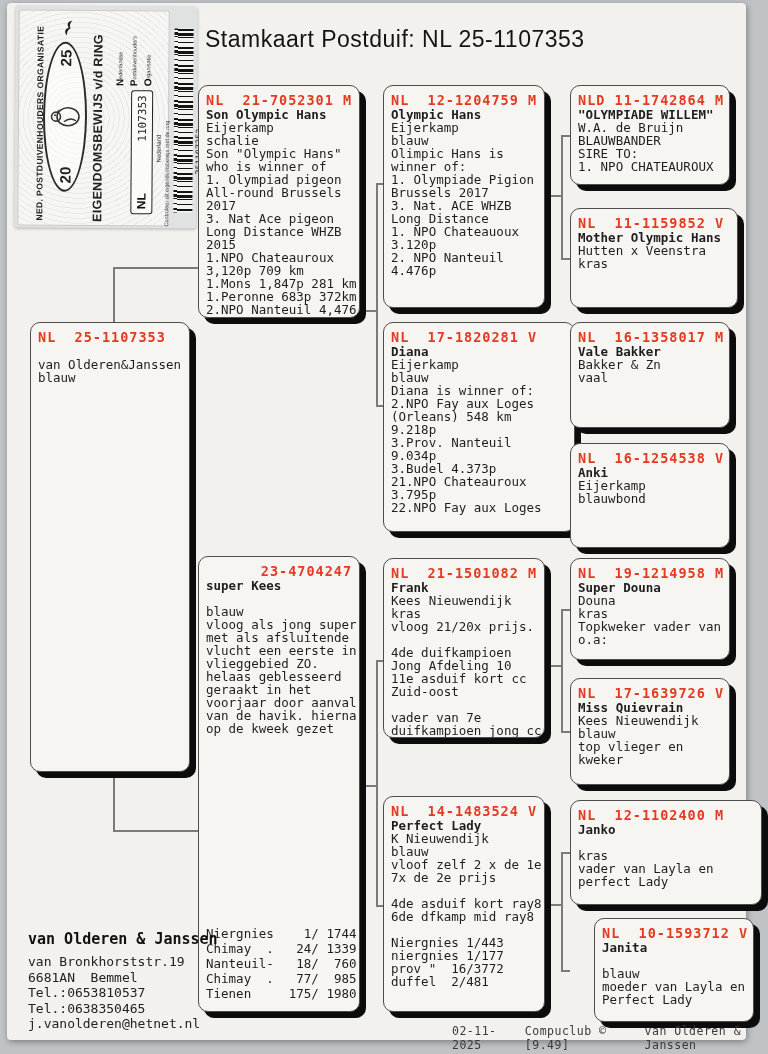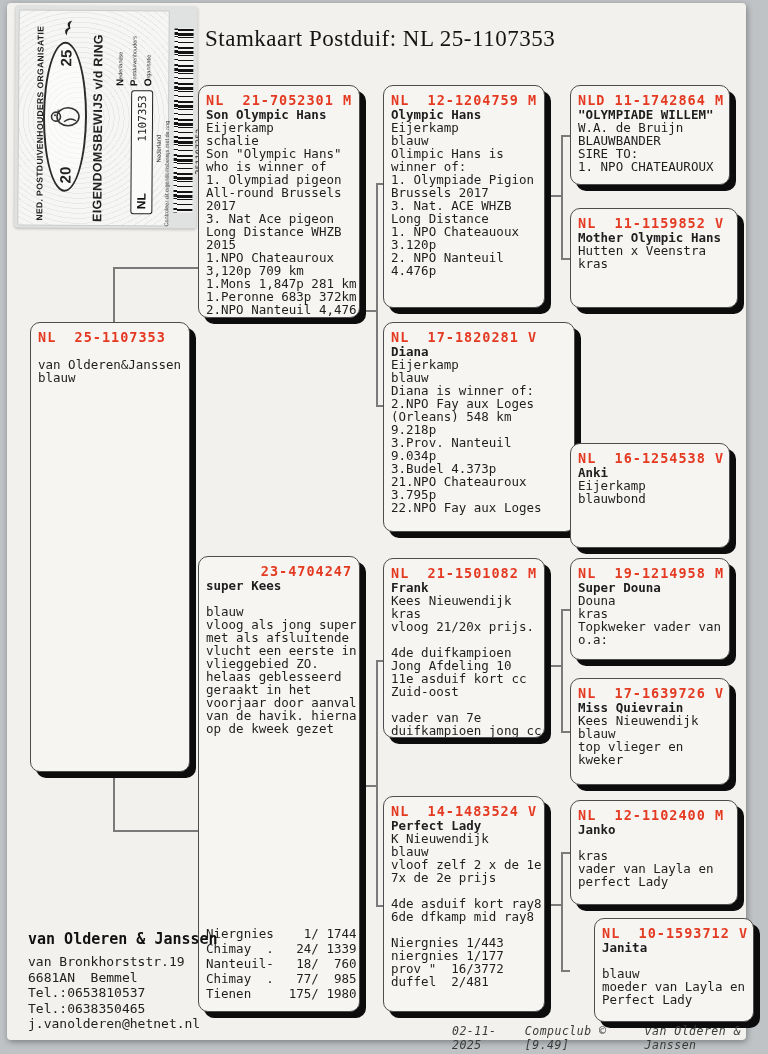--- a/index.html
+++ b/index.html
@@ -1,35 +1,35 @@
 <!DOCTYPE html>
 <html><head>
 <meta charset="utf-8">
 <style>
   html,body{margin:0;padding:0;}
   body{background:#9aa0a3;font-family:"DejaVu Sans Mono",monospace;}
   .scan{position:relative;width:768px;height:1054px;background:#bfc3c5;overflow:hidden;}
   .paper{position:absolute;left:7px;top:3px;width:739px;height:1037px;background:#f3f1ee;
          border-radius:4px;box-shadow:1px 2px 6px rgba(0,0,0,.35);}
-  .title{position:absolute;left:205px;top:26px;font-family:Liberation Serif, serif;
+  .title{position:absolute;left:205px;top:26px;font-family:Liberation Sans, sans-serif;
          font-size:23px;color:#141414;letter-spacing:.5px;}
   
   .pbox{position:absolute;background:#f7f5f2;border:1.5px solid #4d4d4d;border-radius:10px;
         box-shadow:6px 6px 0 0 #0c0c0c;padding:6px 7px;box-sizing:border-box;overflow:hidden;}
   .ring{color:#e43a22;font-weight:bold;font-size:13.5px;letter-spacing:1px;line-height:16px;}
   .pname{font-weight:600;font-size:12.5px;line-height:13px;color:#1e1e1e;}
   .pbody{font-size:12.5px;line-height:13px;color:#1e1e1e;}
   .pre{white-space:pre;}
   .results{position:absolute;left:7px;bottom:10px;font-size:12.5px;line-height:15px;color:#1e1e1e;}
   
   .cn{position:absolute;background:#7a7a7a;}
   
   .owner-name{position:absolute;left:28px;top:930px;font-size:15px;font-weight:bold;color:#111;}
   .owner-lines{position:absolute;left:28px;top:954px;font-size:13px;line-height:15.6px;color:#222;}
-  .footer{position:absolute;left:452px;top:1024px;font-size:11.5px;font-style:italic;
+  .footer{position:absolute;left:452px;top:1024px;font-size:11.5px;
           color:#3a3a3a;display:flex;gap:14px;letter-spacing:.5px;}
   
   .sticker{position:absolute;left:15px;top:6px;width:182px;height:222px;background:#e0e1e1;
            border-radius:3px;transform:rotate(.4deg);box-shadow:0 1px 3px rgba(0,0,0,.25);}
   .sticker-core{position:absolute;left:3px;top:4px;width:149px;height:214px;background:#f6f6f4;
     background-image:repeating-radial-gradient(circle at 40% 50%,rgba(60,60,60,.07) 0 1px,transparent 1px 5px);
     border:1px solid #cacaca;border-radius:2px;}
   .vtxt{writing-mode:vertical-rl;transform:rotate(180deg);position:absolute;color:#222;}
   .org-text{left:20px;top:10px;height:205px;font-size:8.5px;font-weight:bold;
             font-family:"Liberation Sans",sans-serif;letter-spacing:.4px;}
@@ -248,20 +248,26 @@
 BLAUWBANDER
 SIRE TO:
 1. NPO CHATEAUROUX</div>
   </div>
   <div class="pbox" style="left:570px;top:208px;width:168px;height:100px">
     <div class="ring pre">NL  11-1159852 V</div>
     <div class="pname">Mother Olympic Hans</div>
     <div class="pbody pre">Hutten x Veenstra
 kras</div>
   </div>
+  <div class="pbox" style="left:570px;top:322px;width:160px;height:106px">
+    <div class="ring pre">NL  16-1358017 M</div>
+    <div class="pname">Vale Bakker</div>
+    <div class="pbody pre">Bakker &amp; Zn
+vaal</div>
+  </div>
   <div class="pbox" style="left:570px;top:443px;width:160px;height:105px">
     <div class="ring pre">NL  16-1254538 V</div>
     <div class="pname">Anki</div>
     <div class="pbody pre">Eijerkamp
 blauwbond</div>
   </div>
   <div class="pbox" style="left:570px;top:558px;width:160px;height:102px">
     <div class="ring pre">NL  19-1214958 M</div>
     <div class="pname">Super Douna</div>
     <div class="pbody pre">Douna
@@ -270,21 +276,21 @@
 o.a:</div>
   </div>
   <div class="pbox" style="left:570px;top:678px;width:160px;height:107px">
     <div class="ring pre">NL  17-1639726 V</div>
     <div class="pname">Miss Quievrain</div>
     <div class="pbody pre">Kees Nieuwendijk
 blauw
 top vlieger en
 kweker</div>
   </div>
-  <div class="pbox" style="left:570px;top:800px;width:168px;height:105px">
+  <div class="pbox" style="left:570px;top:800px;width:192px;height:105px">
     <div class="ring pre">NL  12-1102400 M</div>
     <div class="pname">Janko</div>
     <div class="pbody pre">
 kras
 vader van Layla en
 perfect Lady</div>
   </div>
   <div class="pbox" style="left:594px;top:918px;width:160px;height:104px">
     <div class="ring pre">NL  10-1593712 V</div>
     <div class="pname">Janita</div>

